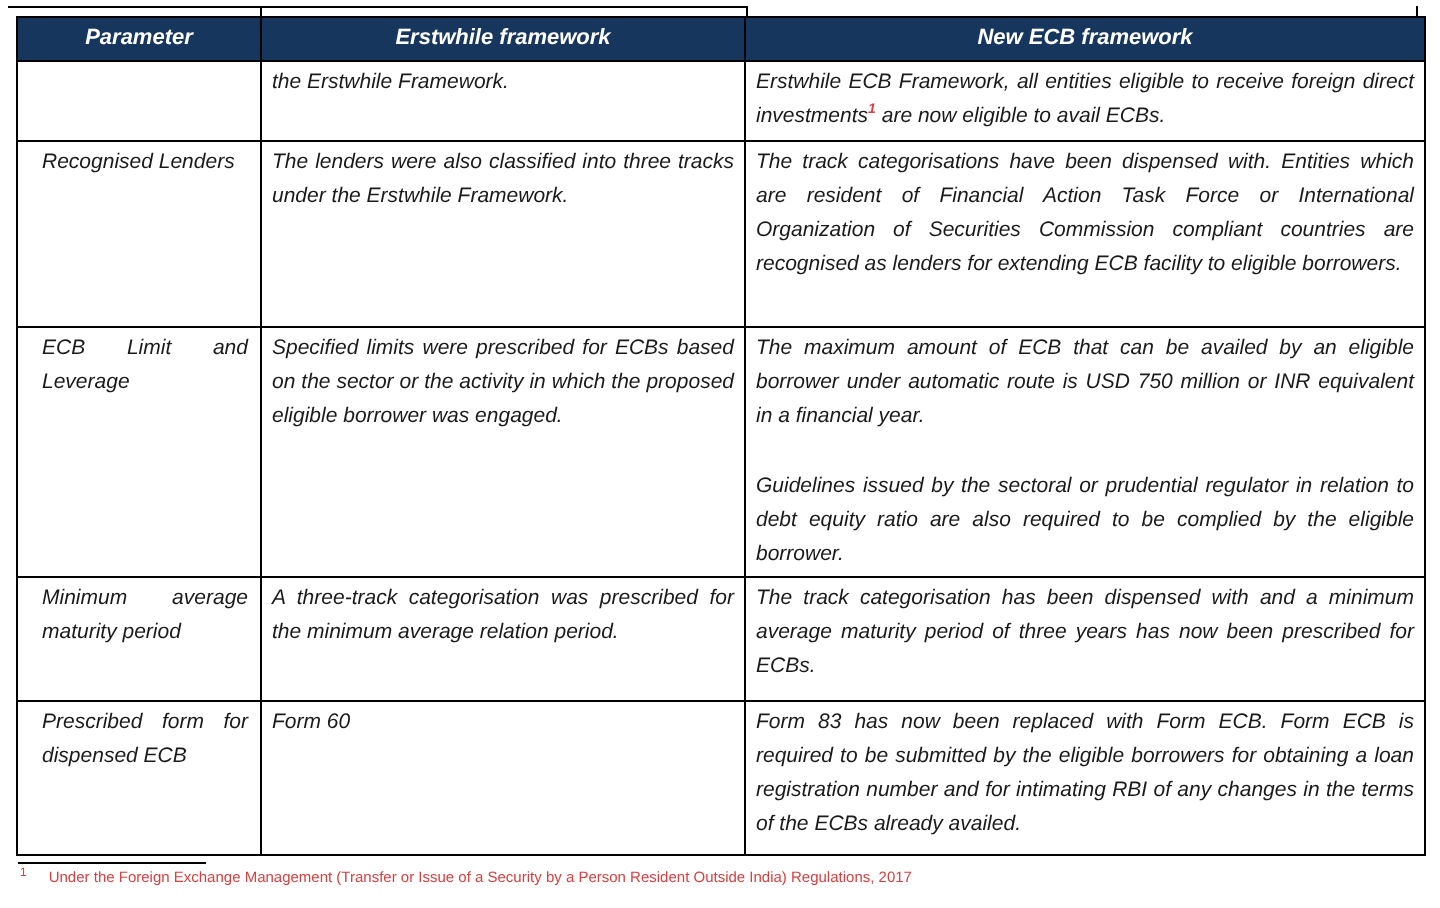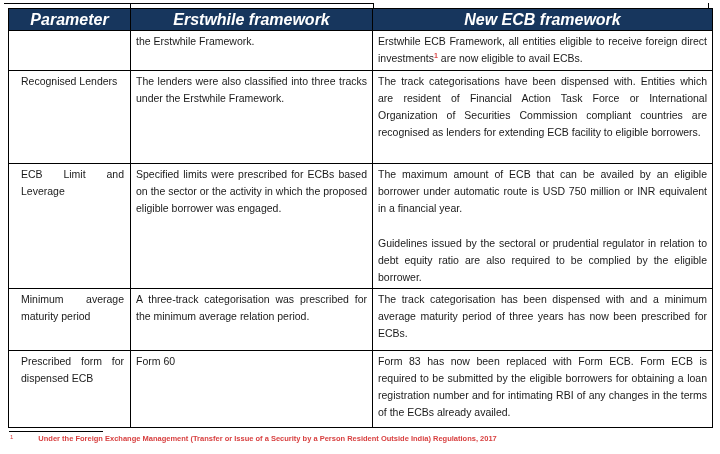--- a/index.html
+++ b/index.html
@@ -38,27 +38,27 @@
     padding:2px 5px 2px 5px;
     font-size:10.5px;
     line-height:17px;
     color:var(--body-text);
   }
   .cmp thead th{
     background:var(--header-bg);
     color:var(--header-text);
     font-weight:bold;
     font-style:italic;
-    font-size:16px;
+    font-size:11px;
     text-align:center;
     vertical-align:middle;
     height:22px;
     padding:1px 4px;
   }
-  .cmp p{margin:0;text-align:justify;}
+  .cmp p{margin:0;text-align:justify;font-style:italic;}
   .cmp p + p{margin-top:18px;}
   .cmp td.param{padding-right:6px;padding-left:12px;}
   tr.r1{height:40px;}
   tr.r2{height:93px;}
   tr.r3{height:118px;}
   tr.r4{height:62px;}
   tr.r5{height:77px;}
   sup.fn-ref{
     color:var(--footnote-red);
     font-size:7px;
@@ -70,21 +70,21 @@
     position:absolute;left:10px;top:433px;width:700px;
     font-size:7.5px;line-height:11px;
     color:var(--footnote-red);
     white-space:nowrap;
   }
   .fn-marker{
     font-size:6px;
     vertical-align:top;
     position:relative;top:-1px;
   }
-  .fn-text{margin-left:25px;font-weight:bold;}
+  .fn-text{margin-left:11px;}
 </style>
 </head>
 <body>
 
 <div class="page">
 
   <div class="top-line"></div>
   <div class="stub s1"></div>
   <div class="stub s2"></div>
   <div class="stub s3"></div>

